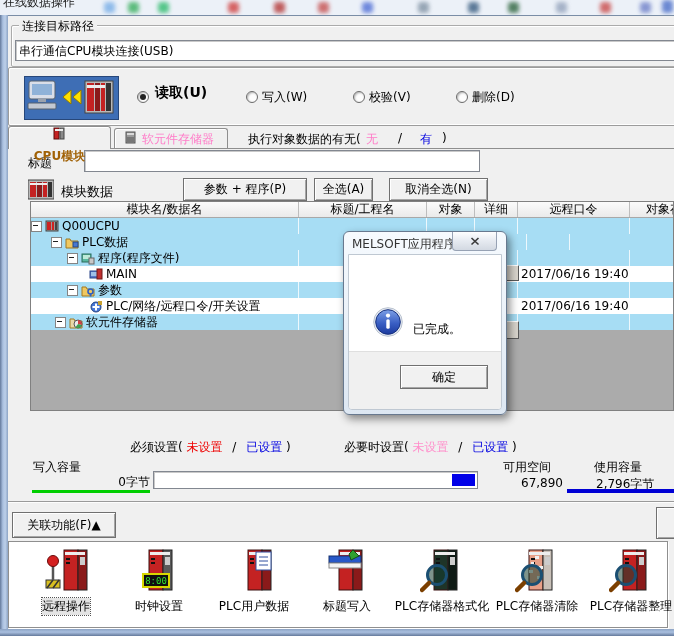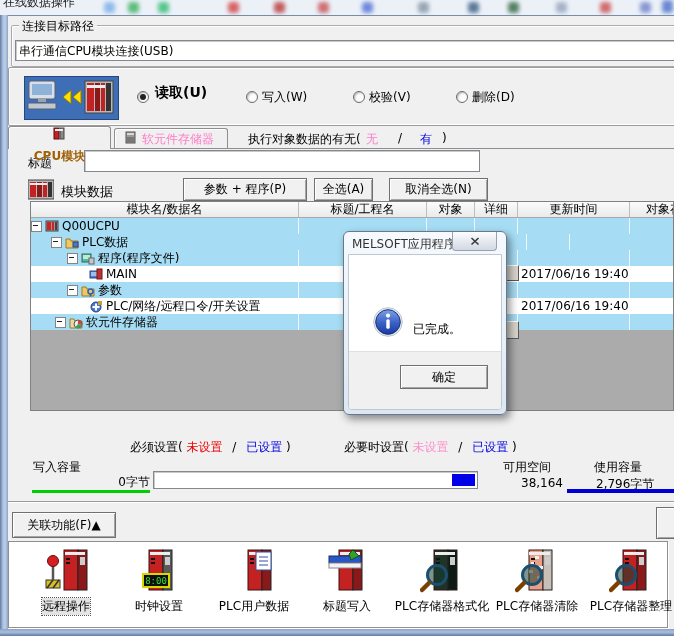--- a/index.html
+++ b/index.html
@@ -171,21 +171,21 @@
     <div class="btn" style="left:183px;top:162px;width:124px;height:23px;line-height:21px;">参数 + 程序(P)</div>
     <div class="btn" style="left:314px;top:162px;width:59px;height:23px;line-height:21px;">全选(A)</div>
     <div class="btn" style="left:389px;top:162px;width:99px;height:23px;line-height:21px;">取消全选(N)</div>
 
     <div class="tbl">
       <div class="thead" id="thead">
           <div class="th" style="width: 268px;">模块名/数据名</div>
           <div class="th" style="width: 128px;">标题/工程名</div>
           <div class="th" style="width: 48px;">对象</div>
           <div class="th" style="width: 43px;">详细</div>
-          <div class="th" style="width: 112px;">更新时间</div>
+          <div class="th" style="width: 112px;">远程口令</div>
           <div class="th" style="width: 120px; text-align: left; padding-left: 16px;">对象存储器</div>
         </div>
       <div id="tbody">
           <div class="trow hl">
             <div class="tc" style="width: 268px; ">
               <span class="minus"></span>
               <span class="ticon">
                 <svg width="14" height="14" viewBox="0 0 14 14">
                   <rect x="1" y="2" width="12" height="10" fill="#9a9a9a" stroke="#444"></rect>
                   <rect x="2" y="3" width="4" height="8" fill="#c22"></rect>
@@ -329,21 +329,21 @@
       <span>)</span>
     </div>
 
     <span class="lbl" style="left:33px;top:443px;">写入容量</span>
     <div class="greenline"></div>
     <span class="lbl" style="left:100px;top:458px;width:50px;text-align:right;">0字节</span>
     <div class="gauge sunken">
         <div class="gaugefill"></div>
       </div>
     <span class="lbl" style="left:503px;top:443px;">可用空间</span>
-    <span class="lbl" style="left:498px;top:460px;width:65px;text-align:right;">38,164</span>
+    <span class="lbl" style="left:498px;top:460px;width:65px;text-align:right;">67,890</span>
     <span class="lbl" style="left:594px;top:443px;">使用容量</span>
     <span class="lbl" style="left:596px;top:460px;width:78px;overflow:hidden;white-space:nowrap;">2,796字节</span>
     <div class="blueline"></div>
 
     <div class="sep"></div>
     <div class="btn" style="left:12px;top:496px;width:104px;height:26px;line-height:24px;">关联功能(F)▲</div>
     <div class="btn rightcut-btn"></div>
 
     <div class="panel" id="toolpanel">
         <div class="tool focus" style="left: 9px;"><span class="ticn"><svg width="44" height="46" viewBox="0 0 44 46">

